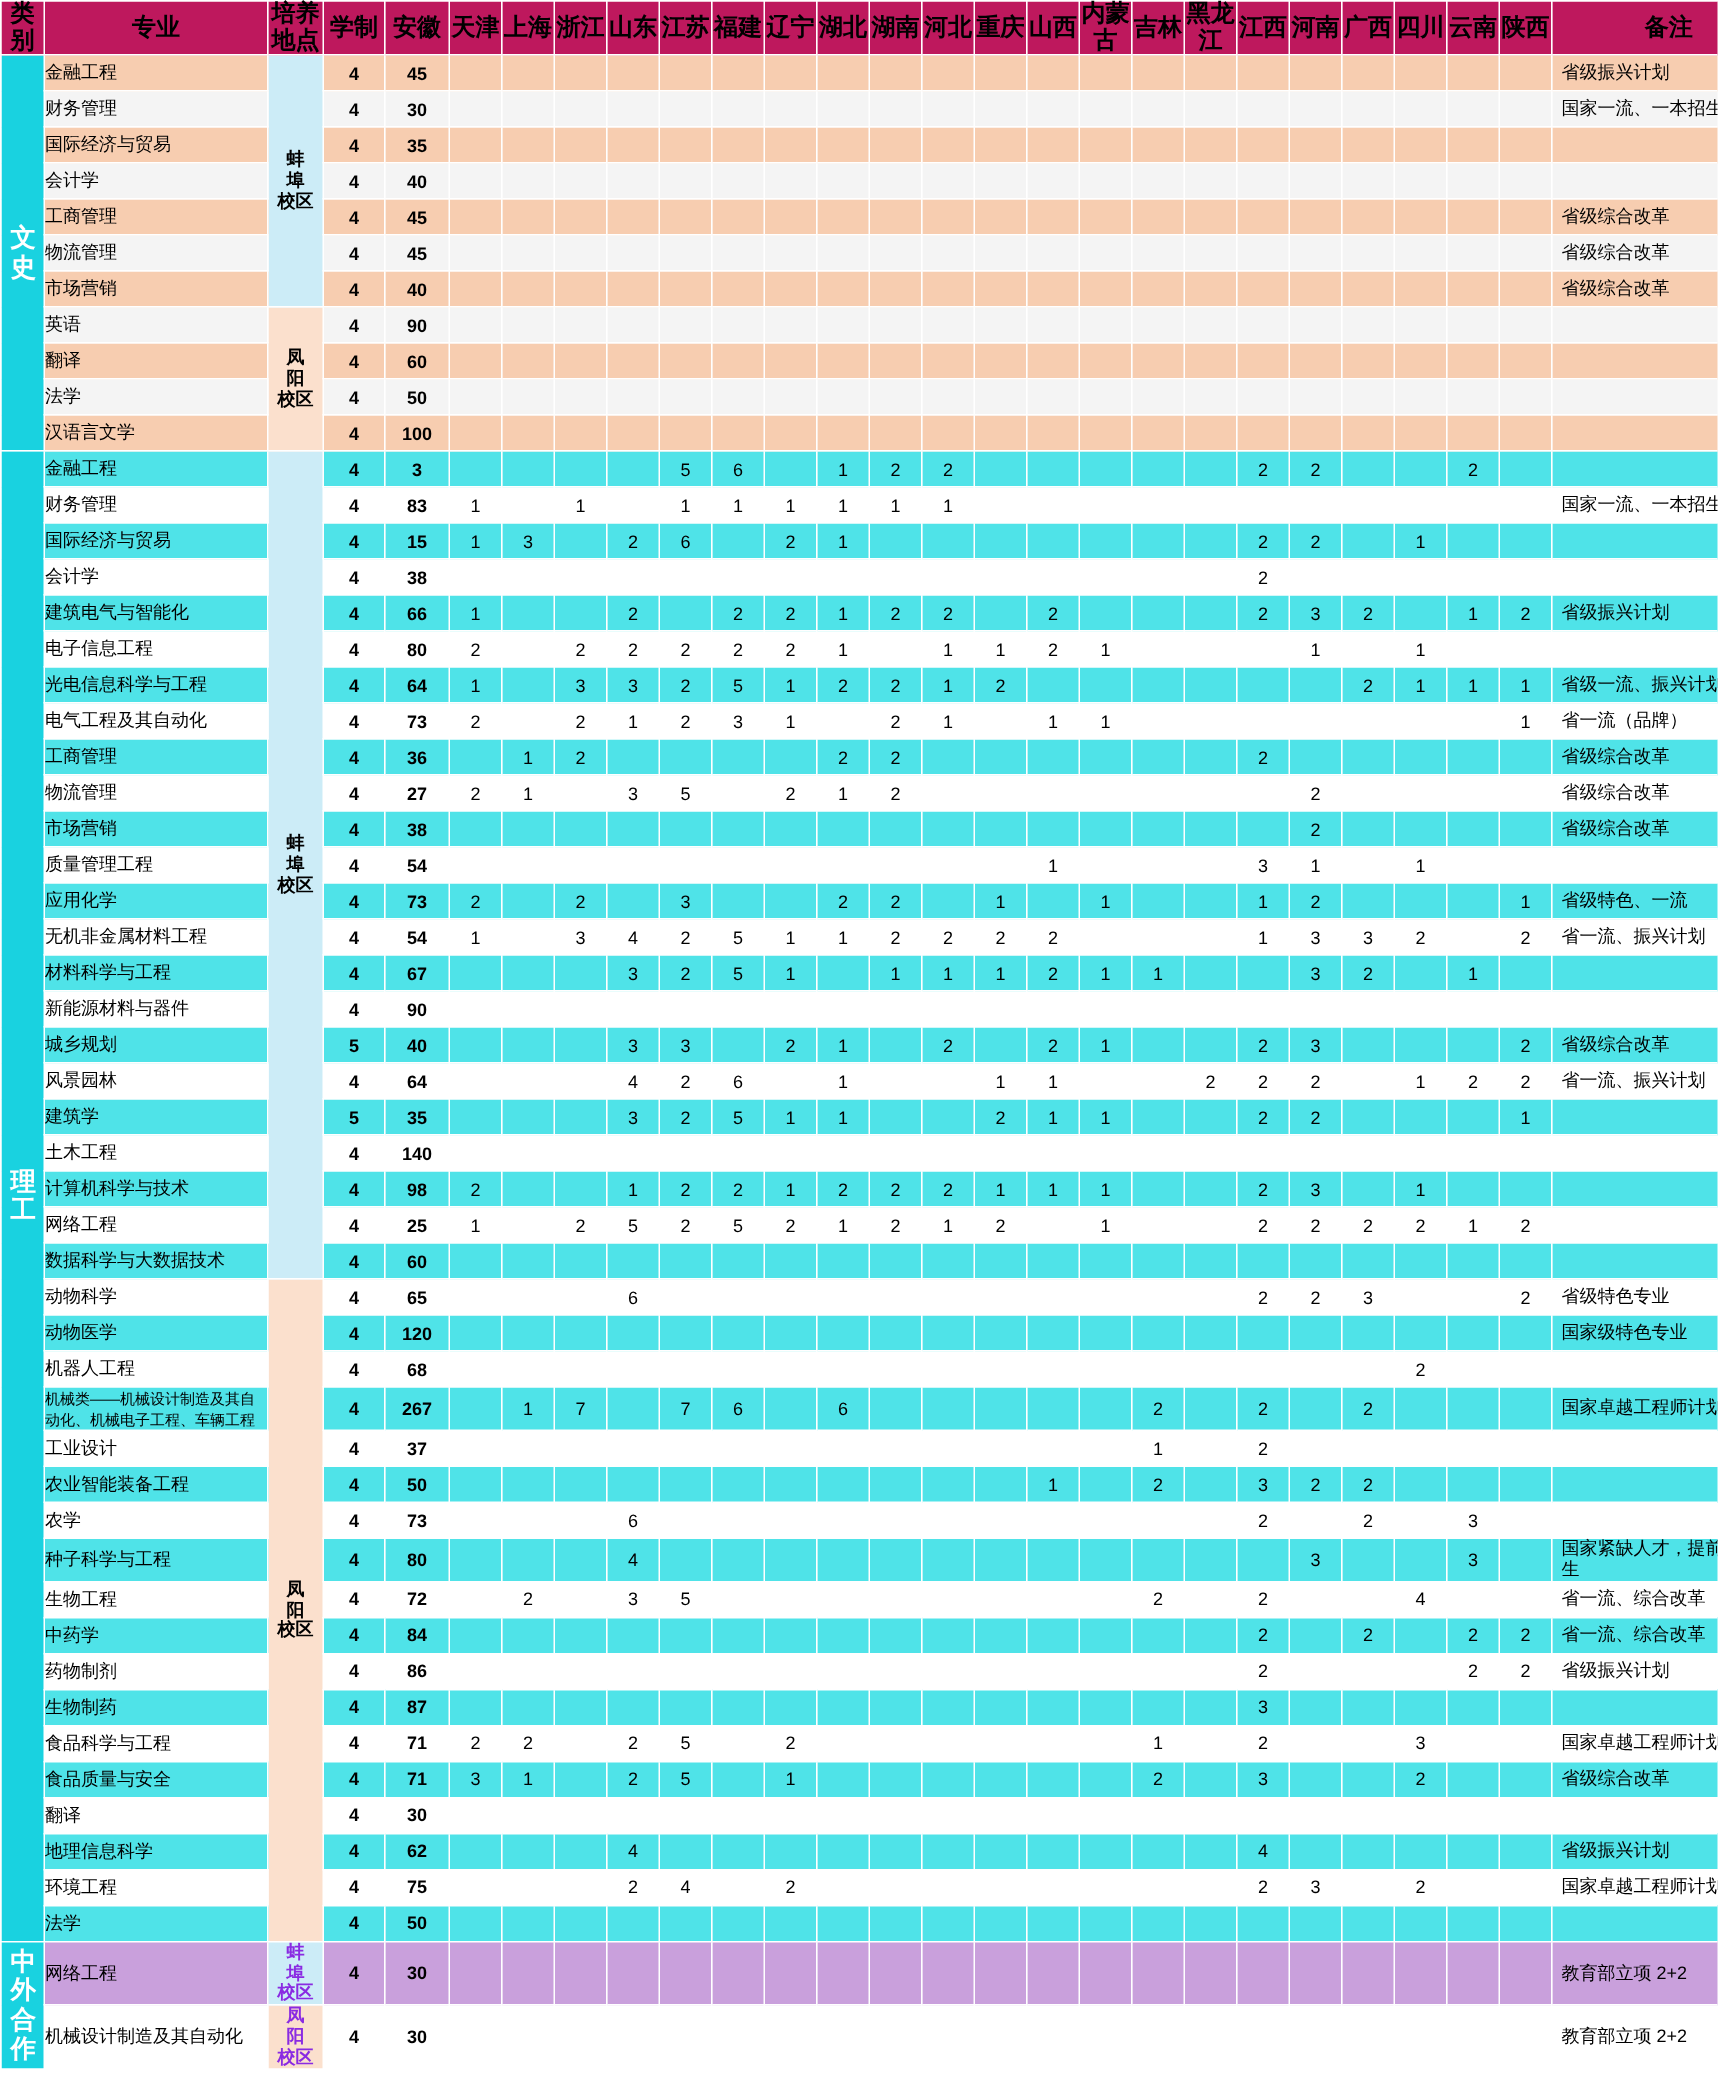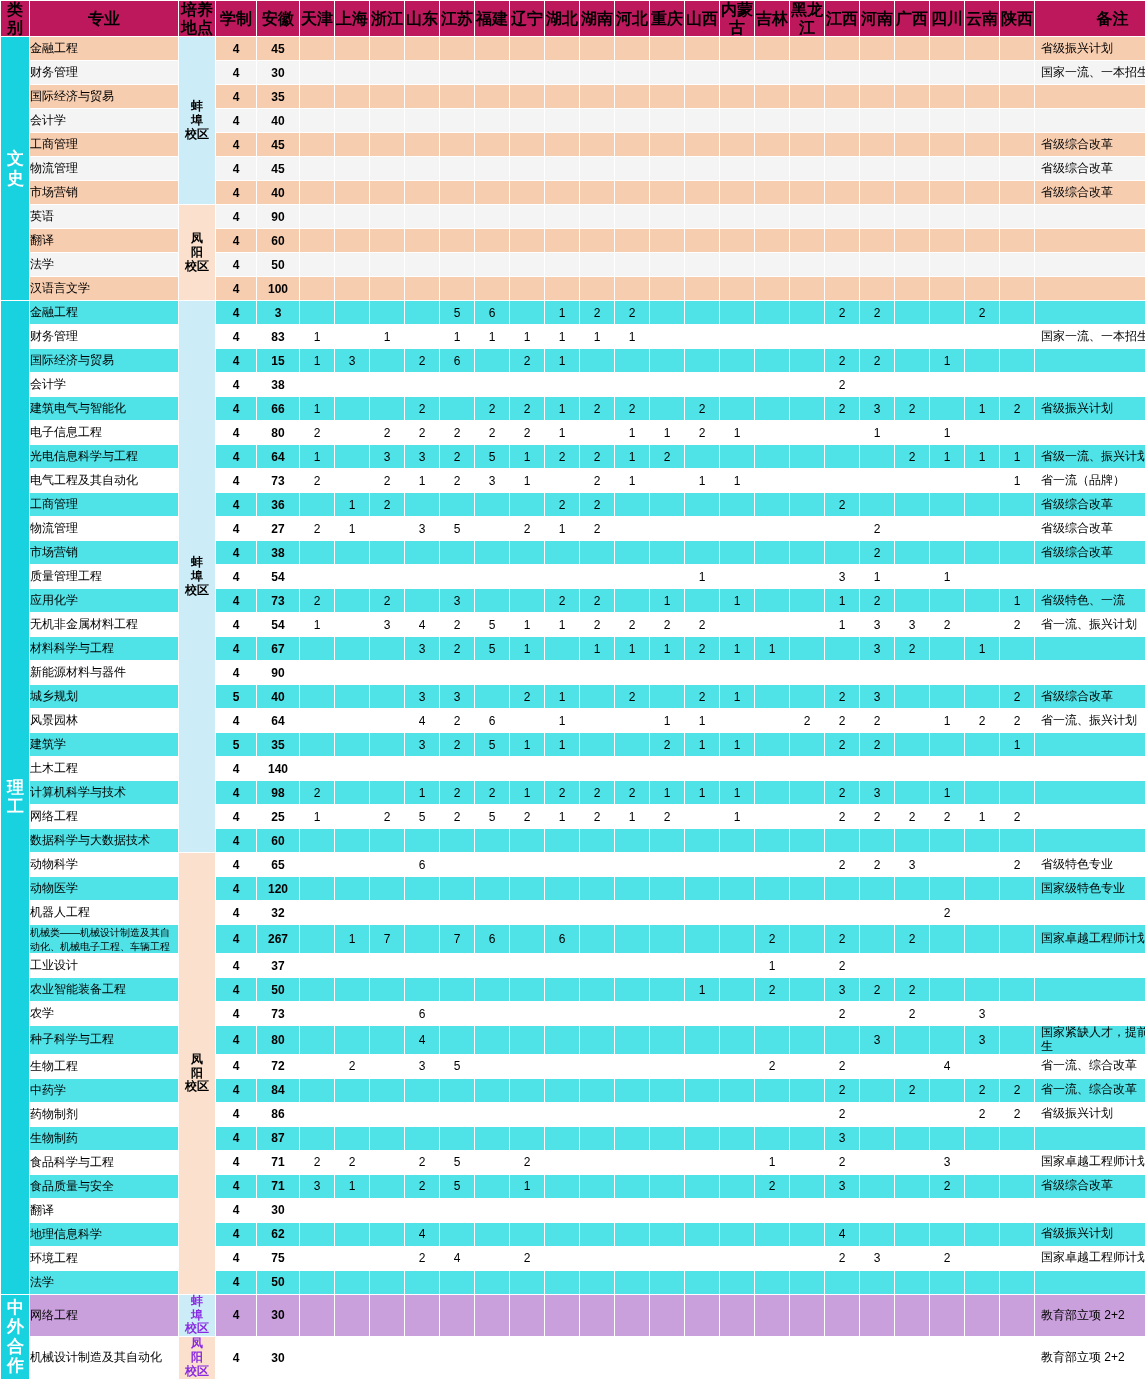--- a/index.html
+++ b/index.html
@@ -1064,21 +1064,21 @@
           <td class="rw-cyan"></td>
           <td class="rw-cyan"></td>
           <td class="rw-cyan"></td>
           <td class="rw-cyan"></td>
           <td class="rw-cyan"></td>
           <td class="note rw-cyan">国家级特色专业</td>
         </tr>
         <tr>
           <td class="major rw-cyanlt"><span>机器人工程</span></td>
           <td class="rw-cyanlt num">4</td>
-          <td class="rw-cyanlt num">32</td>
+          <td class="rw-cyanlt num">68</td>
           <td class="rw-cyanlt"></td>
           <td class="rw-cyanlt"></td>
           <td class="rw-cyanlt"></td>
           <td class="rw-cyanlt"></td>
           <td class="rw-cyanlt"></td>
           <td class="rw-cyanlt"></td>
           <td class="rw-cyanlt"></td>
           <td class="rw-cyanlt"></td>
           <td class="rw-cyanlt"></td>
           <td class="rw-cyanlt"></td>

